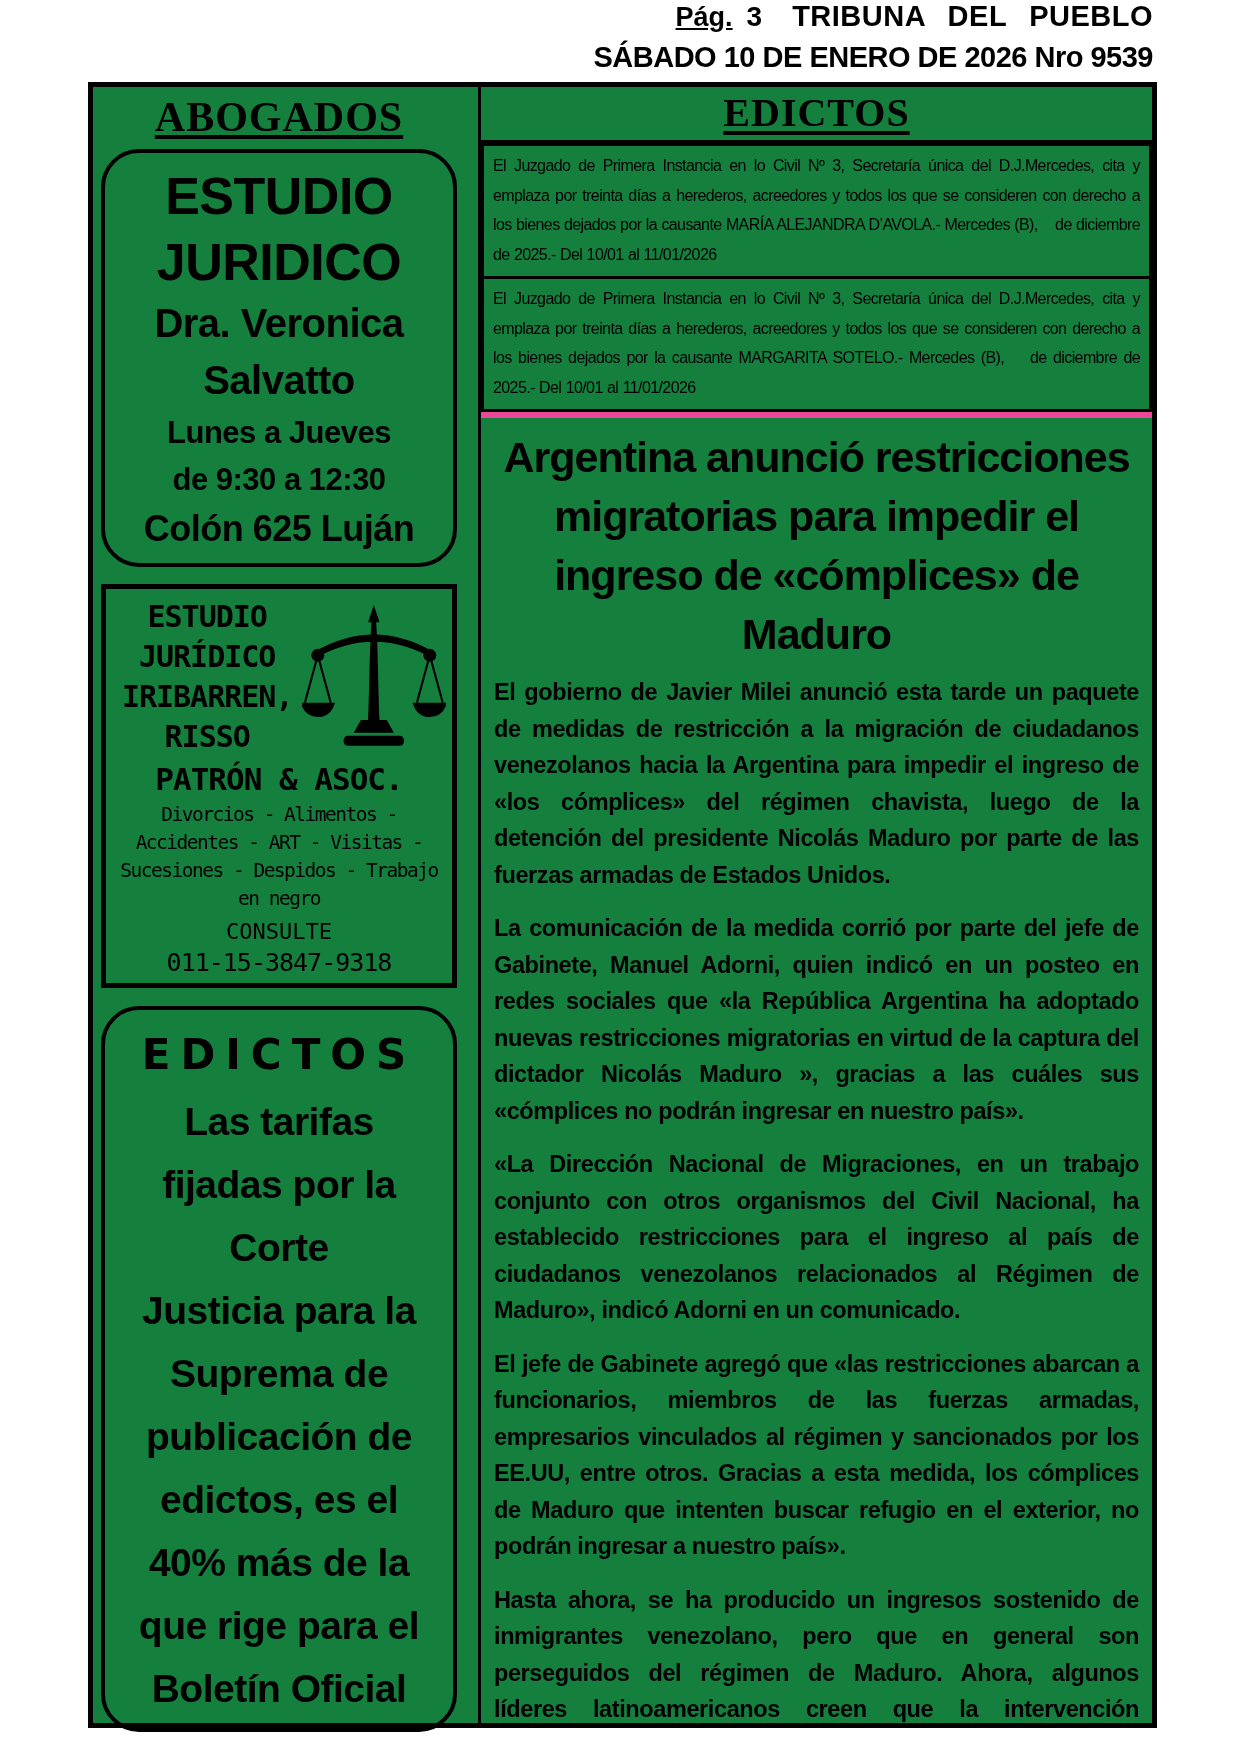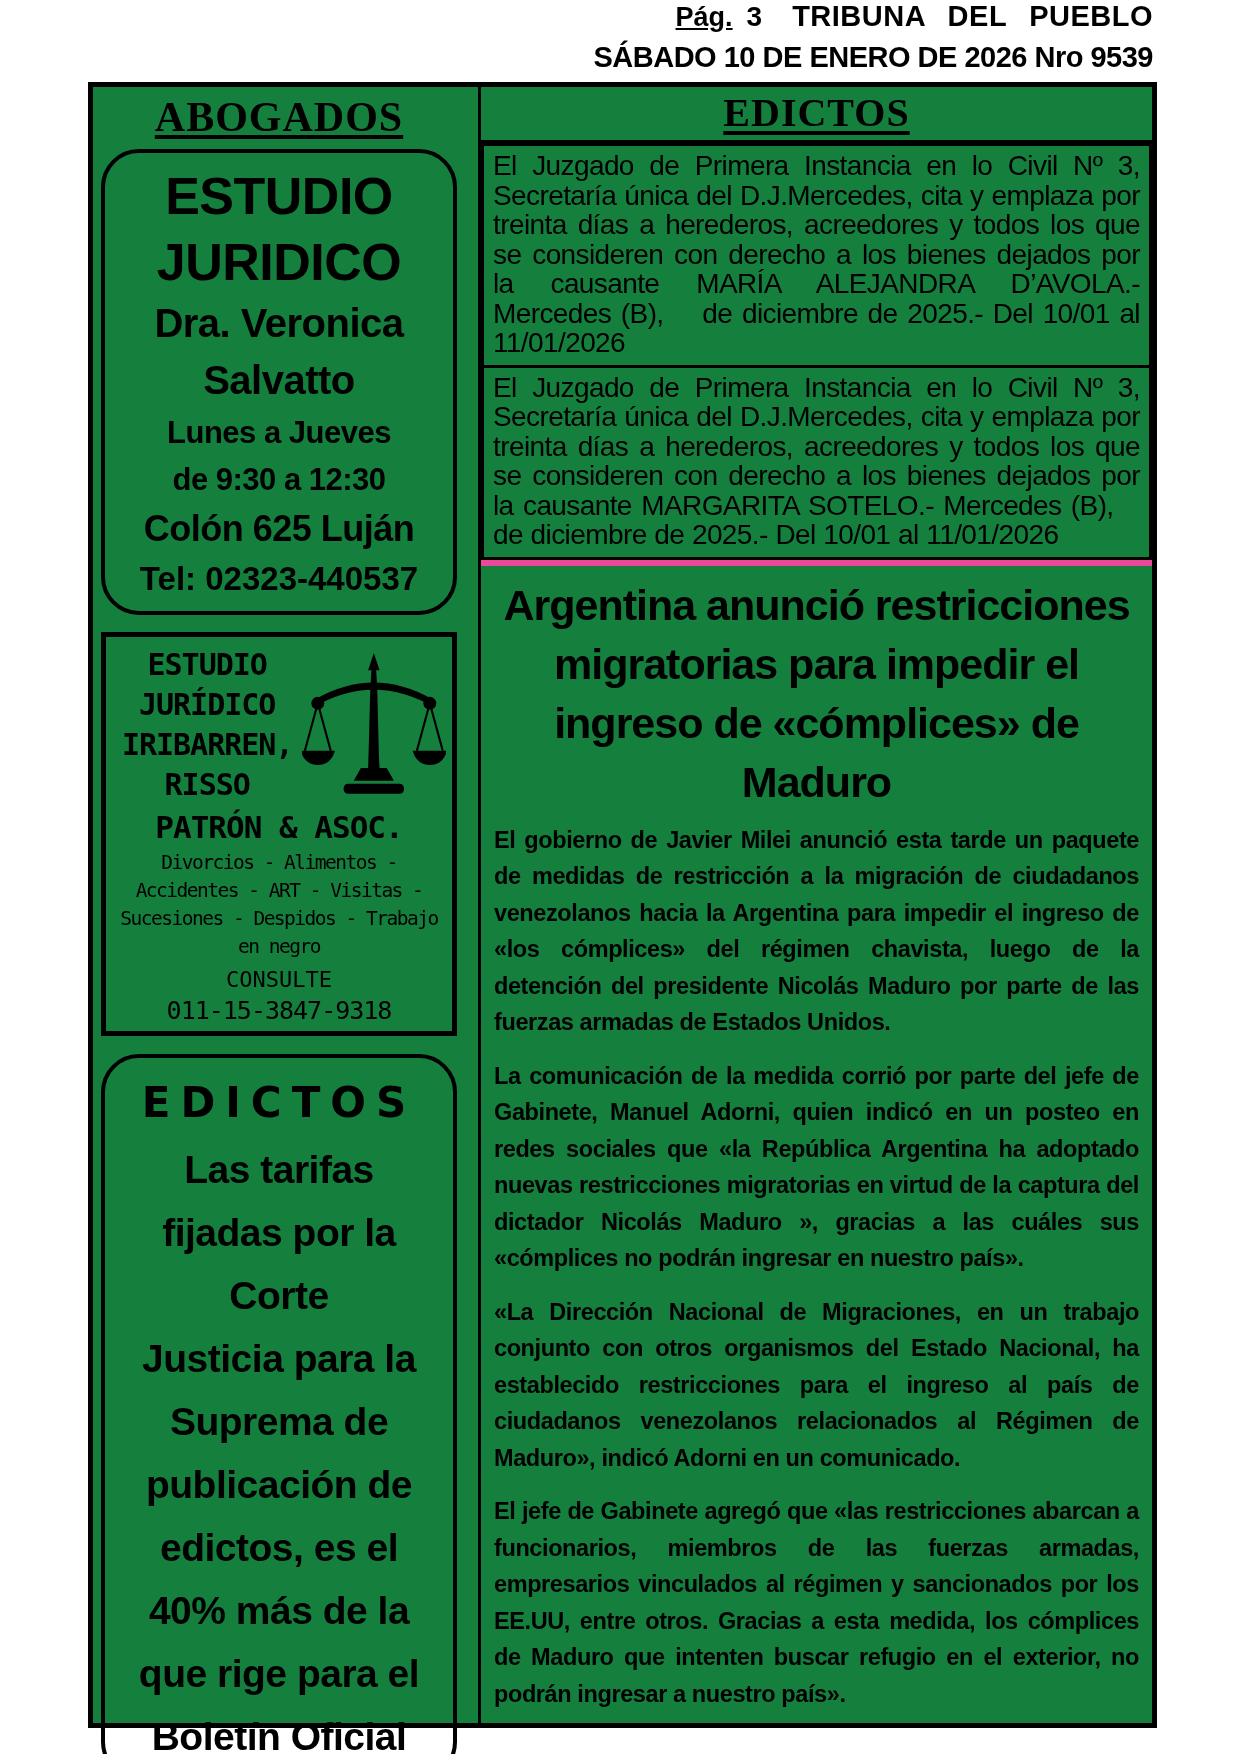--- a/index.html
+++ b/index.html
@@ -49,21 +49,21 @@
                    letter-spacing:10px;line-height:58px;margin-bottom:6px;}
   .edictosad-line{font-size:39px;font-weight:700;line-height:63px;letter-spacing:-0.5px;}
 
   
   .col-right{flex:1;border-left:3px solid #000;margin-left:13px;display:flex;
              flex-direction:column;box-sizing:border-box;}
   .edictos-header{border-bottom:3px solid #000;text-align:center;padding:2px 0 4px 0;}
   .edictos-header span{font-family:"Liberation Serif",serif;font-size:40px;font-weight:700;
                        text-decoration:underline;text-underline-offset:5px;letter-spacing:1px;}
   .notice{border:3px solid #000;margin:0;padding:5px 9px 7px 9px;
-          font-size:28px;line-height:29.5px;text-align:justify;letter-spacing:-0.6px;
+          font-size:16px;line-height:29.5px;text-align:justify;letter-spacing:-0.6px;
           word-spacing:0.5px;}
   .notice + .notice{border-top:none;}
   .article{flex:1;border-top:6px solid #ec4899;padding:6px 13px 8px 13px;overflow:hidden;}
   .headline{text-align:center;font-size:43px;font-weight:700;line-height:59px;
             letter-spacing:-1px;margin:4px 0 10px 0;}
   .article p{font-size:23.5px;font-weight:700;line-height:36.5px;text-align:justify;
              letter-spacing:-0.4px;margin:0 0 17px 0;}
 </style>
 </head>
 <body>
@@ -85,21 +85,20 @@
       <div class="abogados-title">ABOGADOS</div>
 
       <div class="ad-rounded ad-salvatto">
         <div class="sal-l1">ESTUDIO</div>
         <div class="sal-l2">JURIDICO</div>
         <div class="sal-l3">Dra. Veronica</div>
         <div class="sal-l4">Salvatto</div>
         <div class="sal-l5">Lunes a Jueves</div>
         <div class="sal-l6">de 9:30 a 12:30</div>
         <div class="sal-l7">Colón 625 Luján</div>
-        <div class="sal-l8">Tel: 02323-440537</div>
       </div>
 
       <div class="ad-iribarren">
         <div class="irib-top">
           <div class="irib-names">
             <div>ESTUDIO</div>
             <div>JURÍDICO</div>
             <div>IRIBARREN,</div>
             <div>RISSO</div>
           </div>
@@ -145,20 +144,20 @@
         <span>EDICTOS</span>
       </div>
 
       <div class="notice">El Juzgado de Primera Instancia en lo Civil Nº 3, Secretaría única del D.J.Mercedes, cita y emplaza por treinta días a herederos, acreedores y todos los que se consideren con derecho a los bienes dejados por la causante MARÍA ALEJANDRA D’AVOLA.- Mercedes (B),&nbsp;&nbsp;&nbsp; de diciembre de 2025.- Del 10/01 al 11/01/2026</div>
       <div class="notice">El Juzgado de Primera Instancia en lo Civil Nº 3, Secretaría única del D.J.Mercedes, cita y emplaza por treinta días a herederos, acreedores y todos los que se consideren con derecho a los bienes dejados por la causante MARGARITA SOTELO.- Mercedes (B),&nbsp;&nbsp;&nbsp; de diciembre de 2025.- Del 10/01 al 11/01/2026</div>
 
       <div class="article">
         <div class="headline">Argentina anunció restricciones migratorias para impedir el ingreso de «cómplices» de Maduro</div>
         <p>El gobierno de Javier Milei anunció esta tarde un paquete de medidas de restricción a la migración de ciudadanos venezolanos hacia la Argentina para impedir el ingreso de «los cómplices» del régimen chavista, luego de la detención del presidente Nicolás Maduro por parte de las fuerzas armadas de Estados Unidos.</p>
         <p>La comunicación de la medida corrió por parte del jefe de Gabinete, Manuel Adorni, quien indicó en un posteo en redes sociales que «la República Argentina ha adoptado nuevas restricciones migratorias en virtud de la captura del dictador Nicolás Maduro », gracias a las cuáles sus «cómplices no podrán ingresar en nuestro país».</p>
-        <p>«La Dirección Nacional de Migraciones, en un trabajo conjunto con otros organismos del Estado Nacional, ha establecido restricciones para el ingreso al país de ciudadanos venezolanos relacionados al Régimen de Maduro», indicó Adorni en un comunicado.</p>
+        <p>«La Dirección Nacional de Migraciones, en un trabajo conjunto con otros organismos del Civil Nacional, ha establecido restricciones para el ingreso al país de ciudadanos venezolanos relacionados al Régimen de Maduro», indicó Adorni en un comunicado.</p>
         <p>El jefe de Gabinete agregó que «las restricciones abarcan a funcionarios, miembros de las fuerzas armadas, empresarios vinculados al régimen y sancionados por los EE.UU, entre otros. Gracias a esta medida, los cómplices de Maduro que intenten buscar refugio en el exterior, no podrán ingresar a nuestro país».</p>
         <p>Hasta ahora, se ha producido un ingresos sostenido de inmigrantes venezolano, pero que en general son perseguidos del régimen de Maduro. Ahora, algunos líderes latinoamericanos creen que la intervención estadounidense podría derivar, entre otras cuestiones, en la salida masiva de chavistas del país hacia el resto de América Latina, creando un contexto de crisis migratoria más grave aún.</p>
       </div>
     </div>
 
   </div>
 </div>
 
 </body></html>

